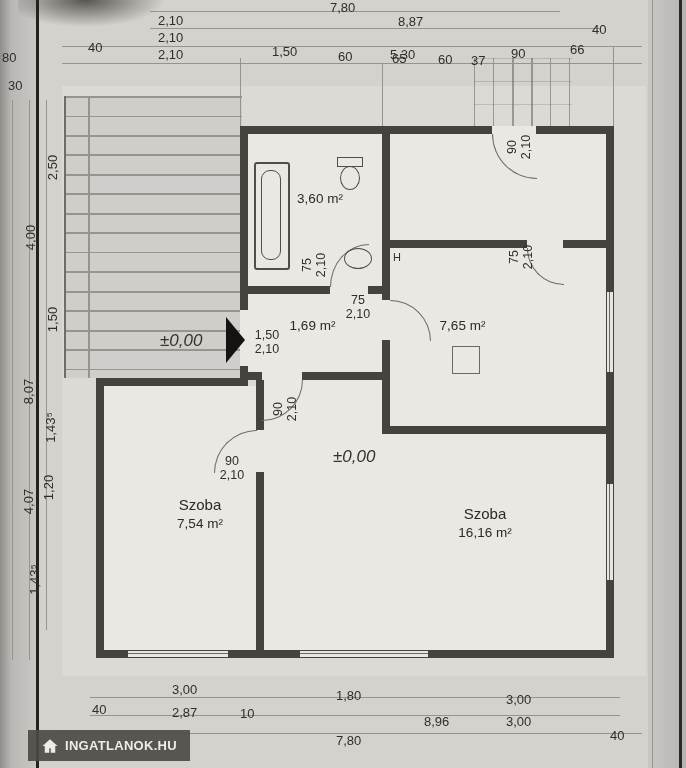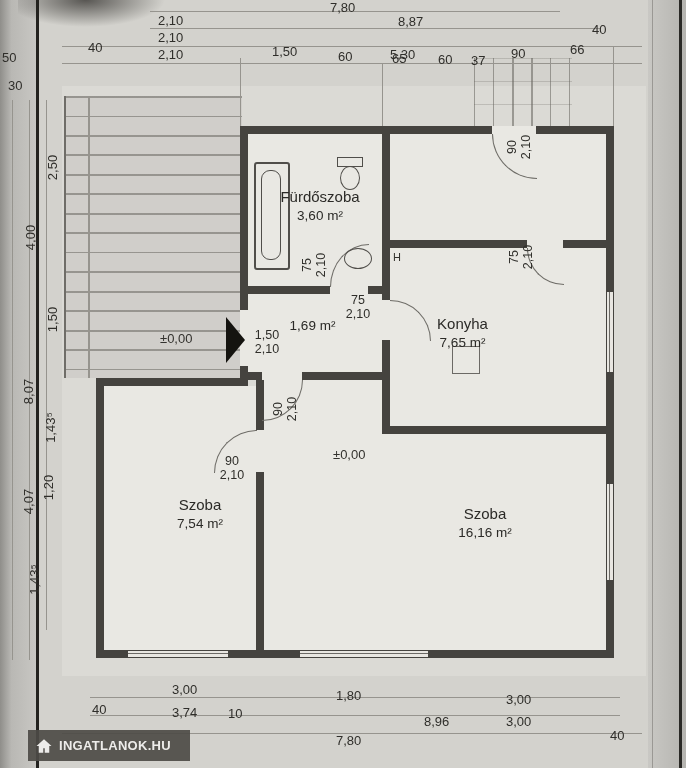--- a/index.html
+++ b/index.html
@@ -39,27 +39,27 @@
   .fixture{position:absolute;border:1.5px solid #504e4a;background:transparent;}
   .dim{position:absolute;font-size:13px;color:#2f2e2a;white-space:nowrap;}
   .vrot{width:44px;text-align:center;transform:rotate(-90deg);}
   .dlabel{position:absolute;font-size:12.5px;line-height:14px;color:#2f2e2a;text-align:center;}
   .dlabel.rot{transform:rotate(-90deg);}
   .dlabel div{white-space:nowrap;}
   .dlabel.rot div{display:inline-block;margin:0 2px;}
   .room{position:absolute;text-align:center;color:#2b2a27;}
   .rname{font-size:15px;}
   .rarea{font-size:13.5px;margin-top:3px;}
-  .level{position:absolute;font-size:13px;color:#33322e;}
+  .level{position:absolute;font-size:17px;color:#33322e;font-style:italic;}
   .tri{position:absolute;left:226px;top:317px;width:0;height:0;
        border-top:23px solid transparent;border-bottom:23px solid transparent;
        border-left:19px solid #14130f;}
   .wm{position:absolute;left:28px;top:730px;width:162px;height:31px;
       background:rgba(77,75,71,.92);display:flex;align-items:center;gap:6px;
-      padding:12px 7px;box-sizing:border-box;}
+      padding:12px 7px;box-sizing:border-box;justify-content:center;}
   .wm-label{color:#edecea;font-weight:bold;font-size:13px;letter-spacing:.3px;}
   .ksym{position:absolute;font-size:11px;color:#33322e;}
 </style>
 </head>
 <body>
 
 <div id="stage">
 
   <div class="paper"></div>
   <div class="band-left"></div>
@@ -157,38 +157,38 @@
   <span class="dim" style="left:88px;top:40px;">40</span>
   <span class="dim" style="left:158px;top:47px;">2,10</span>
   <span class="dim" style="left:272px;top:44px;">1,50</span>
   <span class="dim" style="left:338px;top:49px;">60</span>
   <span class="dim" style="left:392px;top:51px;">65</span>
   <span class="dim" style="left:438px;top:52px;">60</span>
   <span class="dim" style="left:471px;top:53px;">37</span>
   <span class="dim" style="left:511px;top:46px;">90</span>
   <span class="dim" style="left:570px;top:42px;">66</span>
 
-  <span class="dim" style="left:2px;top:50px;">50</span>
+  <span class="dim" style="left:2px;top:50px;">80</span>
   <span class="dim" style="left:8px;top:78px;">30</span>
 
   <span class="dim vrot" style="left:30px;top:160px;">2,50</span>
   <span class="dim vrot" style="left:8px;top:230px;">4,00</span>
   <span class="dim vrot" style="left:30px;top:312px;">1,50</span>
   <span class="dim vrot" style="left:6px;top:384px;">8,07</span>
   <span class="dim vrot" style="left:28px;top:420px;">1,43⁵</span>
   <span class="dim vrot" style="left:26px;top:480px;">1,20</span>
   <span class="dim vrot" style="left:6px;top:494px;">4,07</span>
   <span class="dim vrot" style="left:12px;top:572px;">1,43⁵</span>
 
   <span class="dim" style="left:172px;top:682px;">3,00</span>
   <span class="dim" style="left:336px;top:688px;">1,80</span>
   <span class="dim" style="left:506px;top:692px;">3,00</span>
   <span class="dim" style="left:92px;top:702px;">40</span>
-  <span class="dim" style="left:172px;top:705px;">3,74</span>
-  <span class="dim" style="left:228px;top:706px;">10</span>
+  <span class="dim" style="left:172px;top:705px;">2,87</span>
+  <span class="dim" style="left:240px;top:706px;">10</span>
   <span class="dim" style="left:424px;top:714px;">8,96</span>
   <span class="dim" style="left:506px;top:714px;">3,00</span>
   <span class="dim" style="left:336px;top:733px;">7,80</span>
   <span class="dim" style="left:610px;top:728px;">40</span>
 
   <div class="dlabel rot" style="left:497px;top:133px;width:44px;">
     <div>90</div>
     <div>2,10</div>
   </div>
   <div class="dlabel rot" style="left:292px;top:251px;width:44px;">
@@ -213,28 +213,26 @@
   </div>
   <div class="dlabel" style="left:212px;top:454px;width:40px;">
     <div>90</div>
     <div>2,10</div>
   </div>
 
   <span class="level" style="left:160px;top:331px;">±0,00</span>
   <span class="level" style="left:333px;top:447px;">±0,00</span>
 
   <div class="room" style="left:255px;top:188px;width:130px;">
-    <div class="rname">Fürdőszoba</div>
     <div class="rarea">3,60 m²</div>
   </div>
   <div class="room" style="left:250px;top:315px;width:125px;">
     <div class="rarea">1,69 m²</div>
   </div>
   <div class="room" style="left:400px;top:315px;width:125px;">
-    <div class="rname">Konyha</div>
     <div class="rarea">7,65 m²</div>
   </div>
   <div class="room" style="left:140px;top:496px;width:120px;">
     <div class="rname">Szoba</div>
     <div class="rarea">7,54 m²</div>
   </div>
   <div class="room" style="left:420px;top:505px;width:130px;">
     <div class="rname">Szoba</div>
     <div class="rarea">16,16 m²</div>
   </div>

